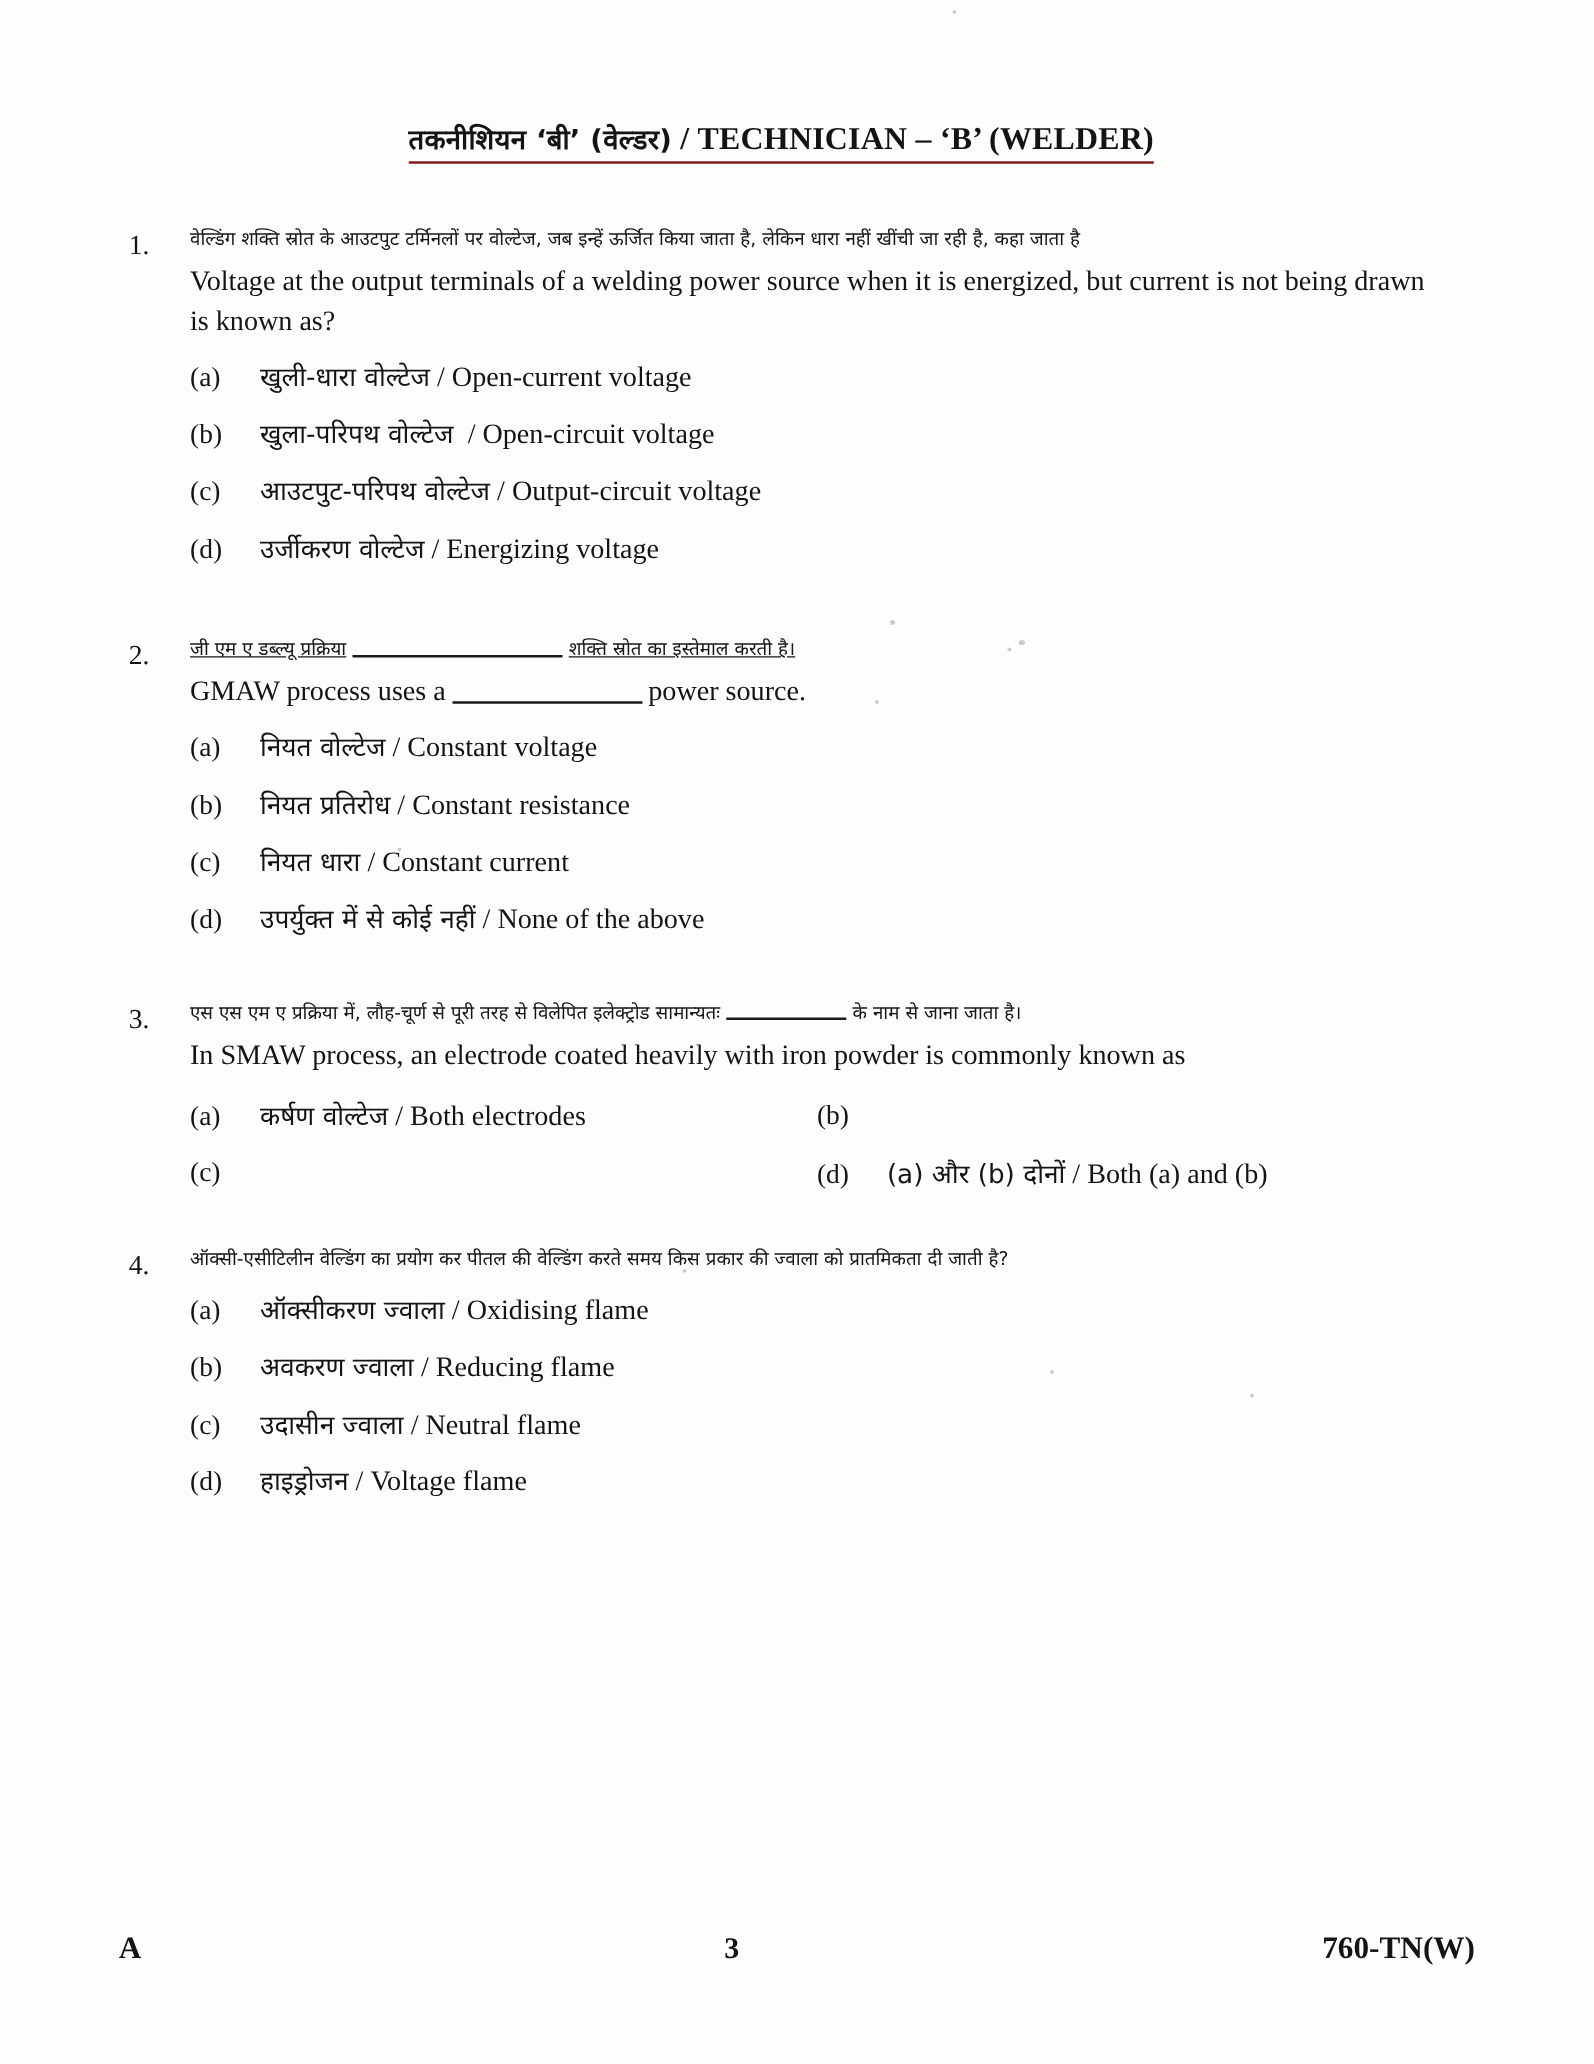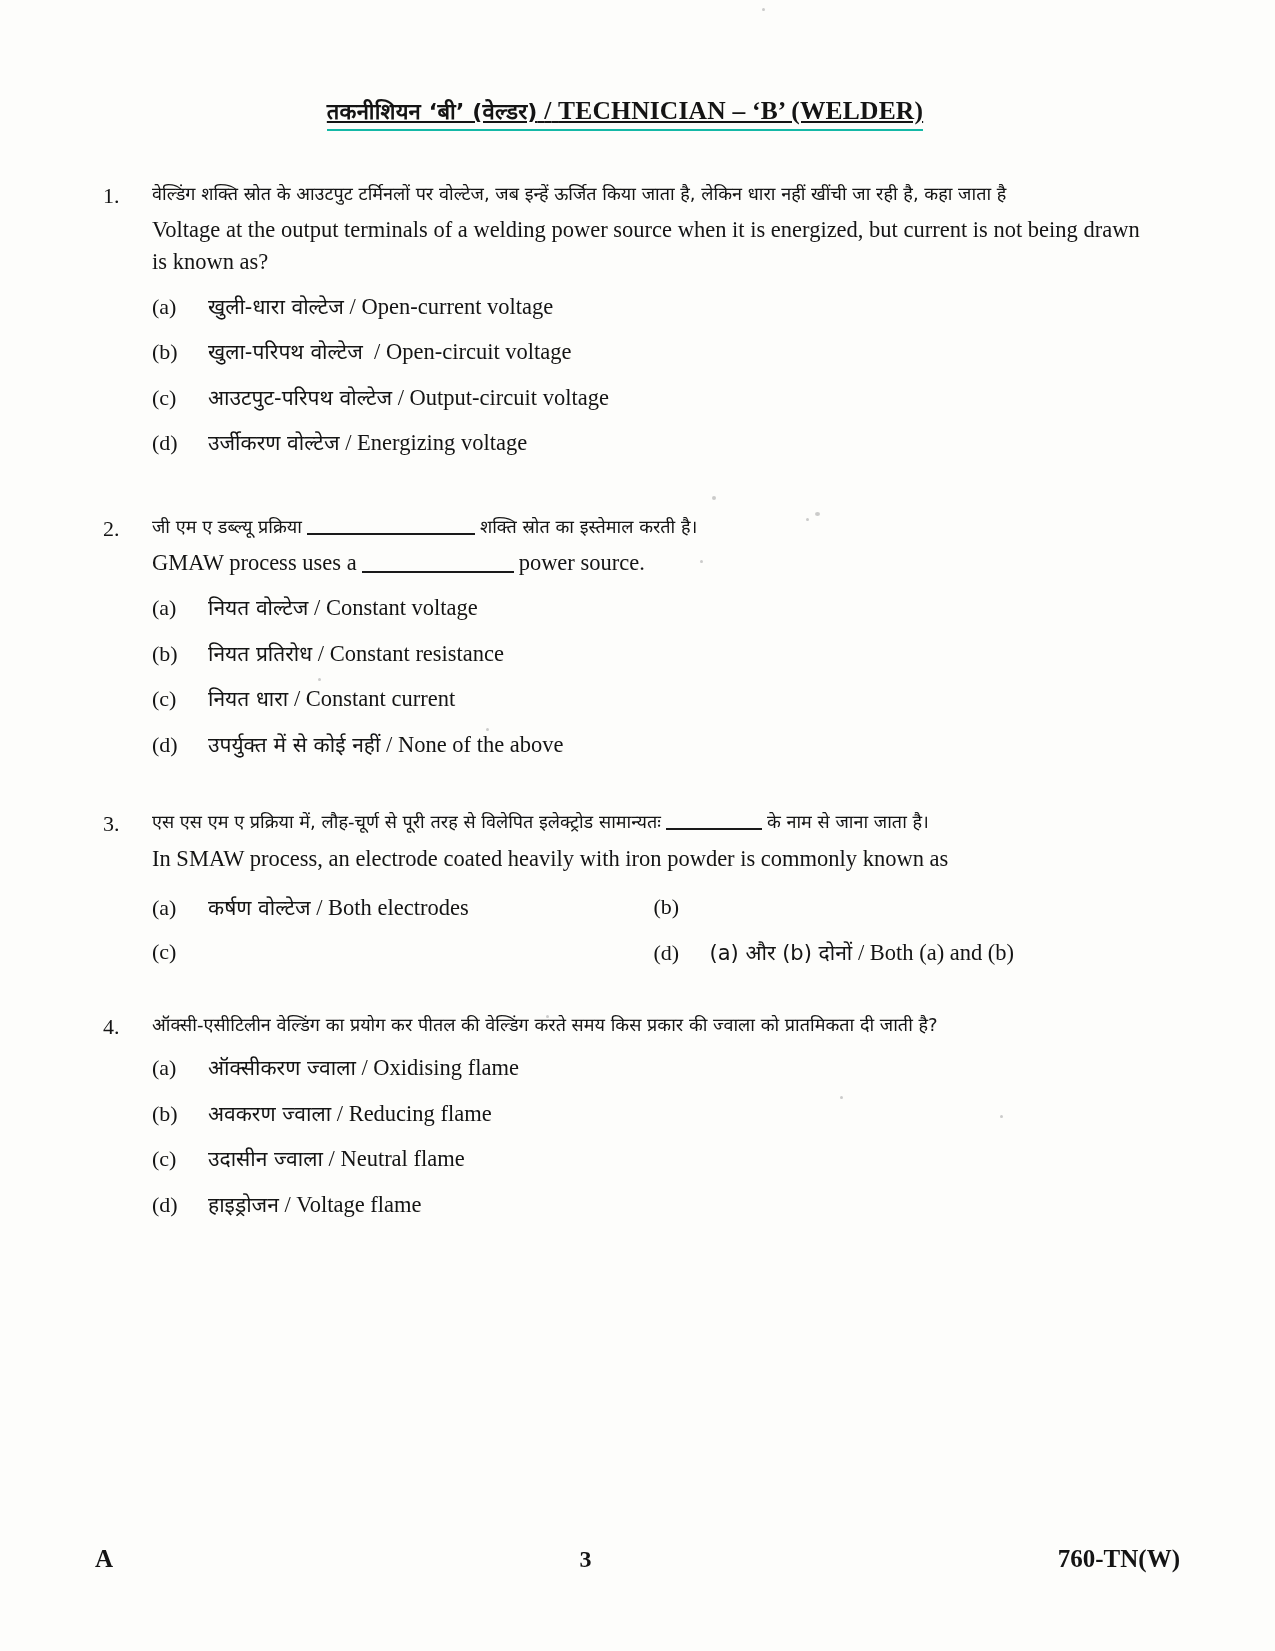--- a/index.html
+++ b/index.html
@@ -35,50 +35,49 @@
   
   .doc-title {
     text-align: center;
     margin-top: 96px;
     font-size: 25.5px;
     font-weight: bold;
     letter-spacing: 0.2px;
     line-height: 1.2;
   }
   .doc-title .u {
-    border-bottom: 2px solid #14b8a6;
+    border-bottom: 2px solid #7f1d1d;
     padding-bottom: 2px;
     display: inline-block;
-    text-decoration: underline;
   }
   .dev { font-family: "DejaVu Sans", sans-serif; font-size: 22px; font-weight: bold; }
   .dev-q { font-family: "DejaVu Sans", sans-serif; }
 
   
   .q-block {
     position: relative;
     margin-top: 34px;
     padding-left: 57px;
   }
   .q-num {
     position: absolute;
     left: 8px;
     top: 2px;
     font-size: 22px;
     line-height: 1.35;
   }
   .q-hi {
     font-family: "DejaVu Sans", sans-serif;
-    font-size: 18px;
+    font-size: 15px;
     line-height: 1.62;
     text-align: justify;
     text-justify: inter-word;
     margin: 0 0 4px 0;
   }
-  .q-hi.nojust { text-align: left; }
+  .q-hi.nojust { text-align: left; text-decoration: underline; }
   .q-en {
     font-size: 22.5px;
     line-height: 1.42;
     margin: 6px 0 0 0;
     text-align: left;
     font-family: Liberation Serif, serif;
   }
 
   
   .opts {

